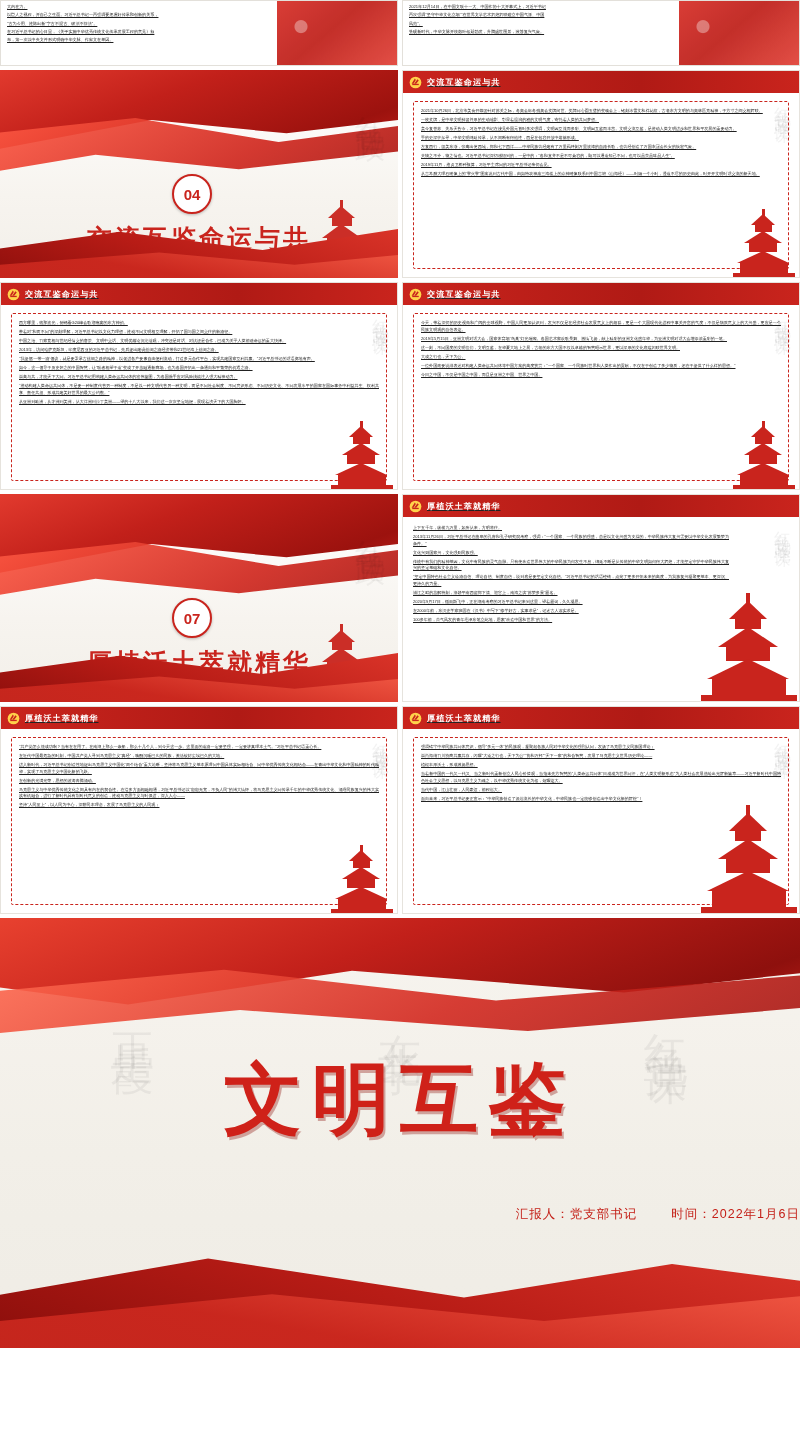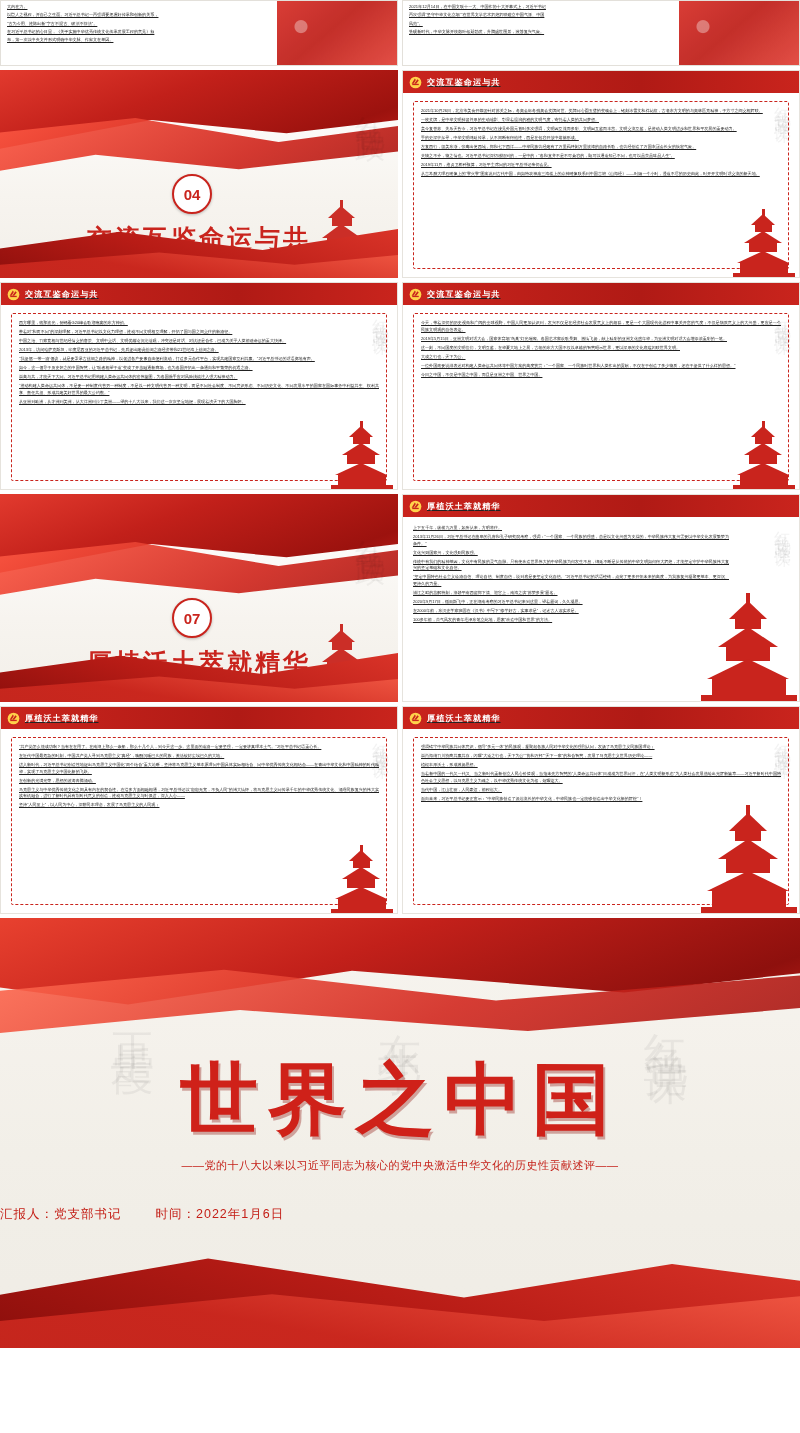--- a/index.html
+++ b/index.html
@@ -74,21 +74,21 @@
     clip-path:polygon(0 72%,34% 44%,68% 72%,100% 46%,100% 100%,0 100%);opacity:.85;}
   .endslide .wm-cal{position:absolute;inset:0;display:flex;justify-content:space-around;align-items:flex-start;
     padding-top:80px;pointer-events:none;}
   .endslide .wm-cal span{font-size:44px;color:rgba(0,0,0,.05);writing-mode:vertical-rl;
     font-family:"DejaVu Serif",serif;letter-spacing:10px;}
   .endslide .thanks{position:absolute;left:0;top:130px;width:100%;text-align:center;
     color:#cf2119;font-size:78px;font-weight:bold;letter-spacing:10px;
     text-shadow:2px 3px 0 rgba(140,16,12,.35);}
   .endslide .sub{position:absolute;left:0;top:240px;width:100%;text-align:center;
     color:#c42018;font-size:11px;letter-spacing:.5px;}
-  .endslide .meta{position:absolute;left:0;top:288px;width:100%;text-align:left;
+  .endslide .meta{position:absolute;left:0;top:288px;width:100%;text-align:right;
     color:#c42018;font-size:12.5px;letter-spacing:1px;}
   .endslide .meta .gap{display:inline-block;width:34px;}
 </style>
 </head>
 <body>
 
 <div class="deck">
 
   <div class="row">
     <div class="slide w-half h-top topslide">
@@ -382,22 +382,21 @@
 
   <div class="row">
     <div class="slide w-full h-end endslide">
       <div class="top-ribbon"></div>
       <div class="top-ribbon2"></div>
       <div class="wm-cal">
         <span>正是霞</span>
         <span>东北学</span>
         <span>红色党课</span>
       </div>
-      <div class="thanks">世界之中国</div>
-      <div class="sub">——党的十八大以来以习近平同志为核心的党中央激活中华文化的历史性贡献述评——</div>
+      <div class="thanks">文明互鉴</div>
       <div class="meta">
         <span>汇报人：</span><span>党支部书记</span><span class="gap"></span><span>时间：</span><span>2022年1月6日</span>
       </div>
       <div class="bot-ribbon"></div>
       <div class="bot-ribbon2"></div>
     </div>
   </div>
 
 </div>
 

